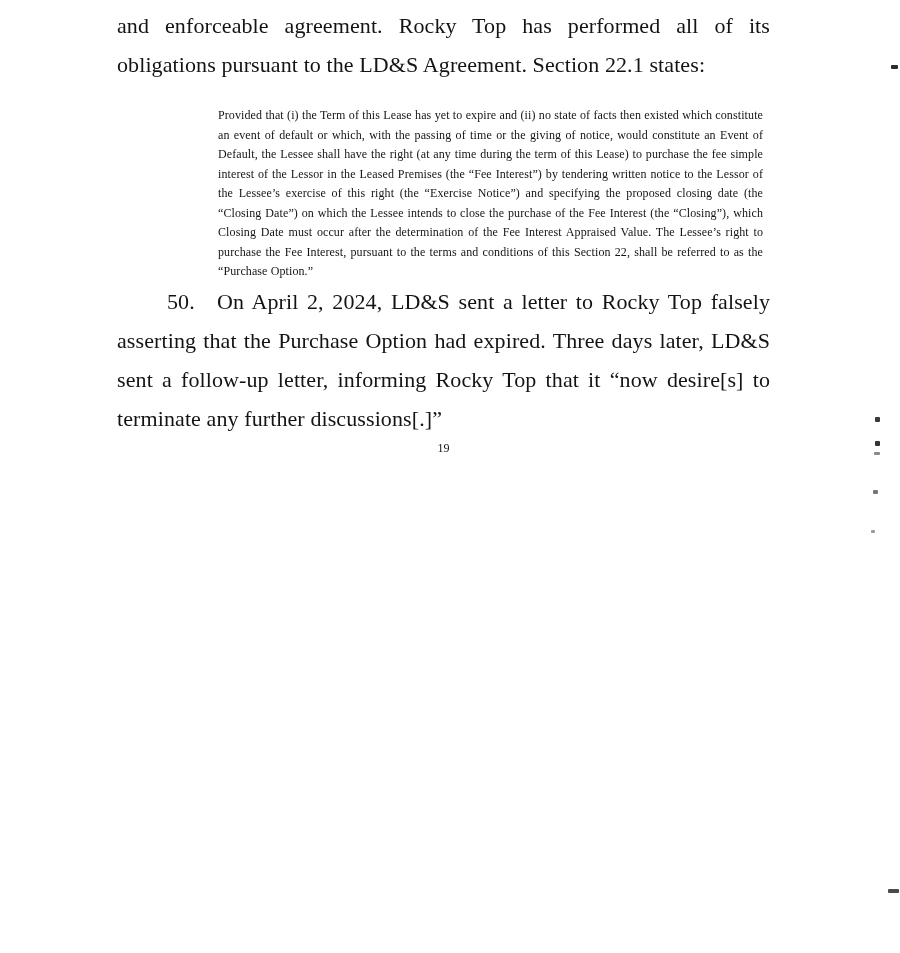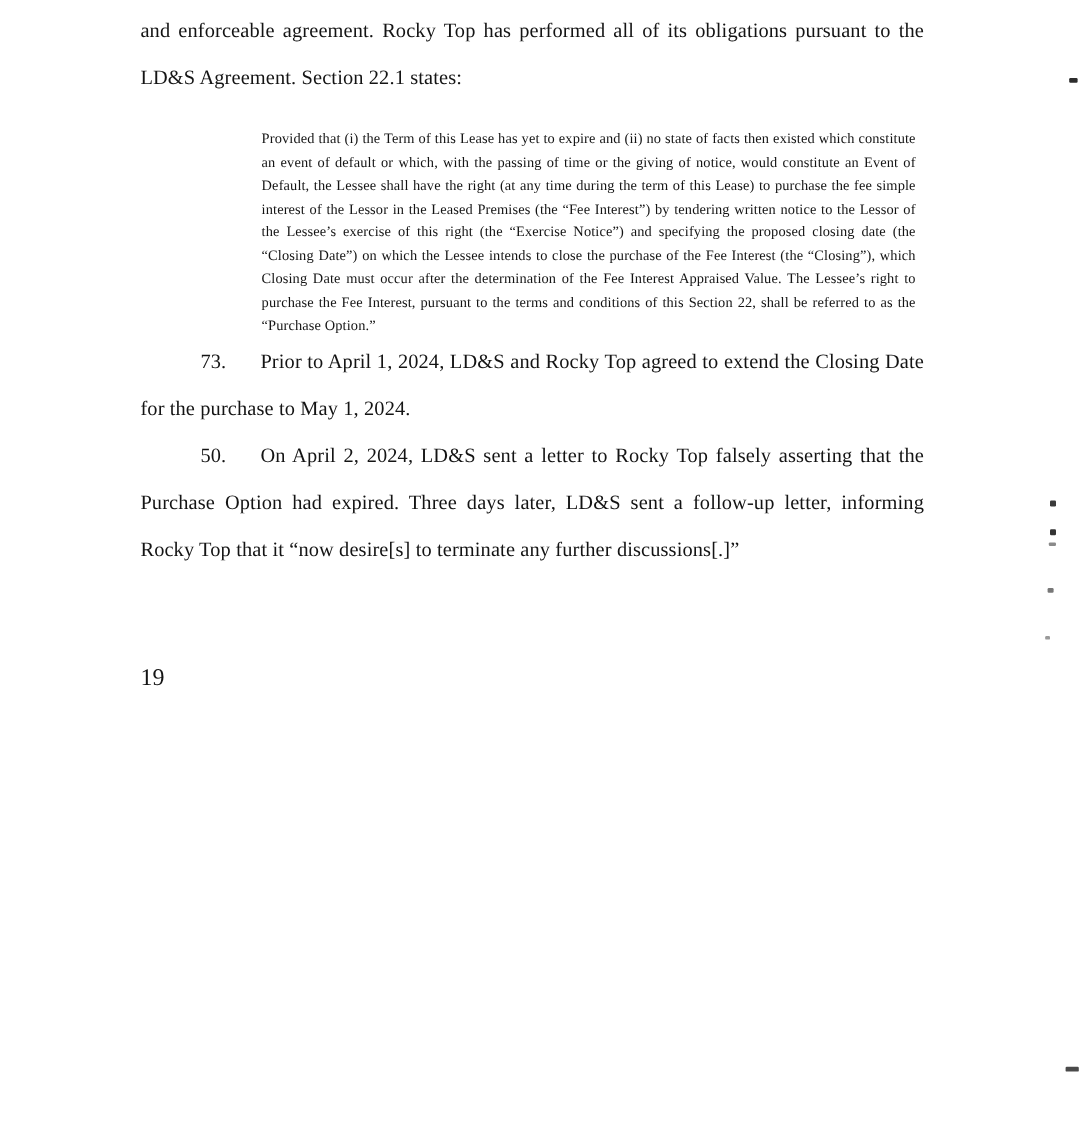--- a/index.html
+++ b/index.html
@@ -9,21 +9,21 @@
     font-family: "Liberation Serif", "DejaVu Serif", serif;
     color: #141414;
     overflow: hidden;
   }
   .doc {
     position: relative;
     width: 900px; height: 953px;
     padding: 6px 130px 0 117px;
   }
   .body-text {
-    font-size: 17px;
+    font-size: 22px;
     line-height: 39px;
     text-align: justify;
     letter-spacing: 0.1px;
   }
   .intro { text-align-last: left; }
   .quote {
     margin-top: 22px;
     margin-left: 101px;
     width: 545px;
     font-size: 12px;
@@ -32,24 +32,23 @@
     letter-spacing: 0.1px;
   }
   .para { text-indent: 50px; }
   .para:first-of-type { margin-top: 14px; }
   .pnum {
     display: inline-block;
     width: 50px;
     text-indent: 0;
   }
   .page-number {
-    margin-top: 78px;
     width: 653px;
-    text-align: left;
-    font-size: 20px;
+    text-align: center;
+    font-size: 12px;
     line-height: 20px;
   }
   .speckle {
     position: absolute;
     background: #3a3a3a;
     border-radius: 1px;
   }
   .sp1 { left: 891px; top: 65px;  width: 7px; height: 4px; background:#2c2c2c; }
   .sp2 { left: 875px; top: 417px; width: 5px; height: 5px; }
   .sp3 { left: 875px; top: 441px; width: 5px; height: 5px; background:#333; }
@@ -61,21 +60,20 @@
 </head>
 <body>
 
 <div class="doc">
 
   <p class="body-text intro">and enforceable agreement.  Rocky Top has performed all of its obligations pursuant to the LD&amp;S Agreement.  Section 22.1 states:</p>
 
   <div class="quote">Provided that (i) the Term of this Lease has yet to expire and (ii) no state of facts then existed which constitute an event of default or which, with the passing of time or the giving of notice, would constitute an Event of Default, the Lessee shall have the right (at any time during the term of this Lease) to purchase the fee simple interest of the Lessor in the Leased Premises (the “Fee Interest”) by tendering written notice to the Lessor of the Lessee’s exercise of this right (the “Exercise Notice”) and specifying the proposed closing date (the “Closing Date”) on which the Lessee intends to close the purchase of the Fee Interest (the “Closing”), which Closing Date must occur after the determination of the Fee Interest Appraised Value.  The Lessee’s right to purchase the Fee Interest, pursuant to the terms and conditions of this Section 22, shall be referred to as the “Purchase Option.”</div>
 
 
-  <p class="body-text para"><span class="pnum">73.</span><span>Prior to April 1, 2024, LD&amp;S and Rocky Top agreed to extend the Closing Date for the purchase to May 1, 2024.</span></p>
 
   <p class="body-text para"><span class="pnum">50.</span><span>On April 2, 2024, LD&amp;S sent a letter to Rocky Top falsely asserting that the Purchase Option had expired.  Three days later, LD&amp;S sent a follow-up letter, informing Rocky Top that it “now desire[s] to terminate any further discussions[.]”</span></p>
 
 
 
   <div class="page-number">19</div>
 
   <div class="speckle sp1"></div>
   <div class="speckle sp2"></div>
   <div class="speckle sp3"></div>

